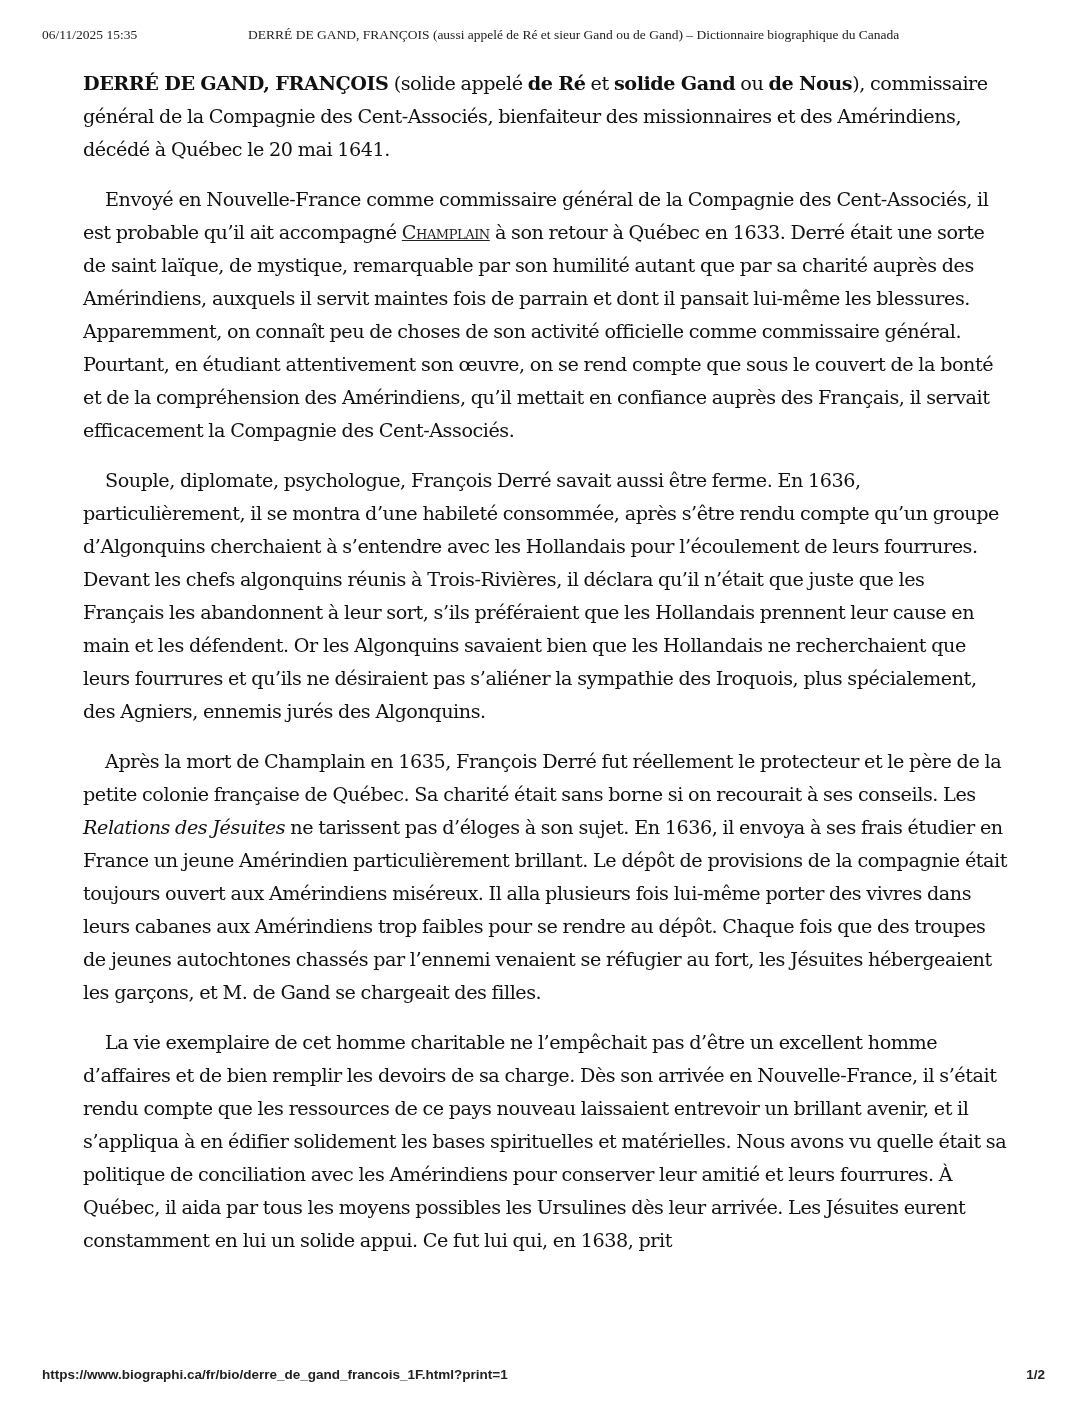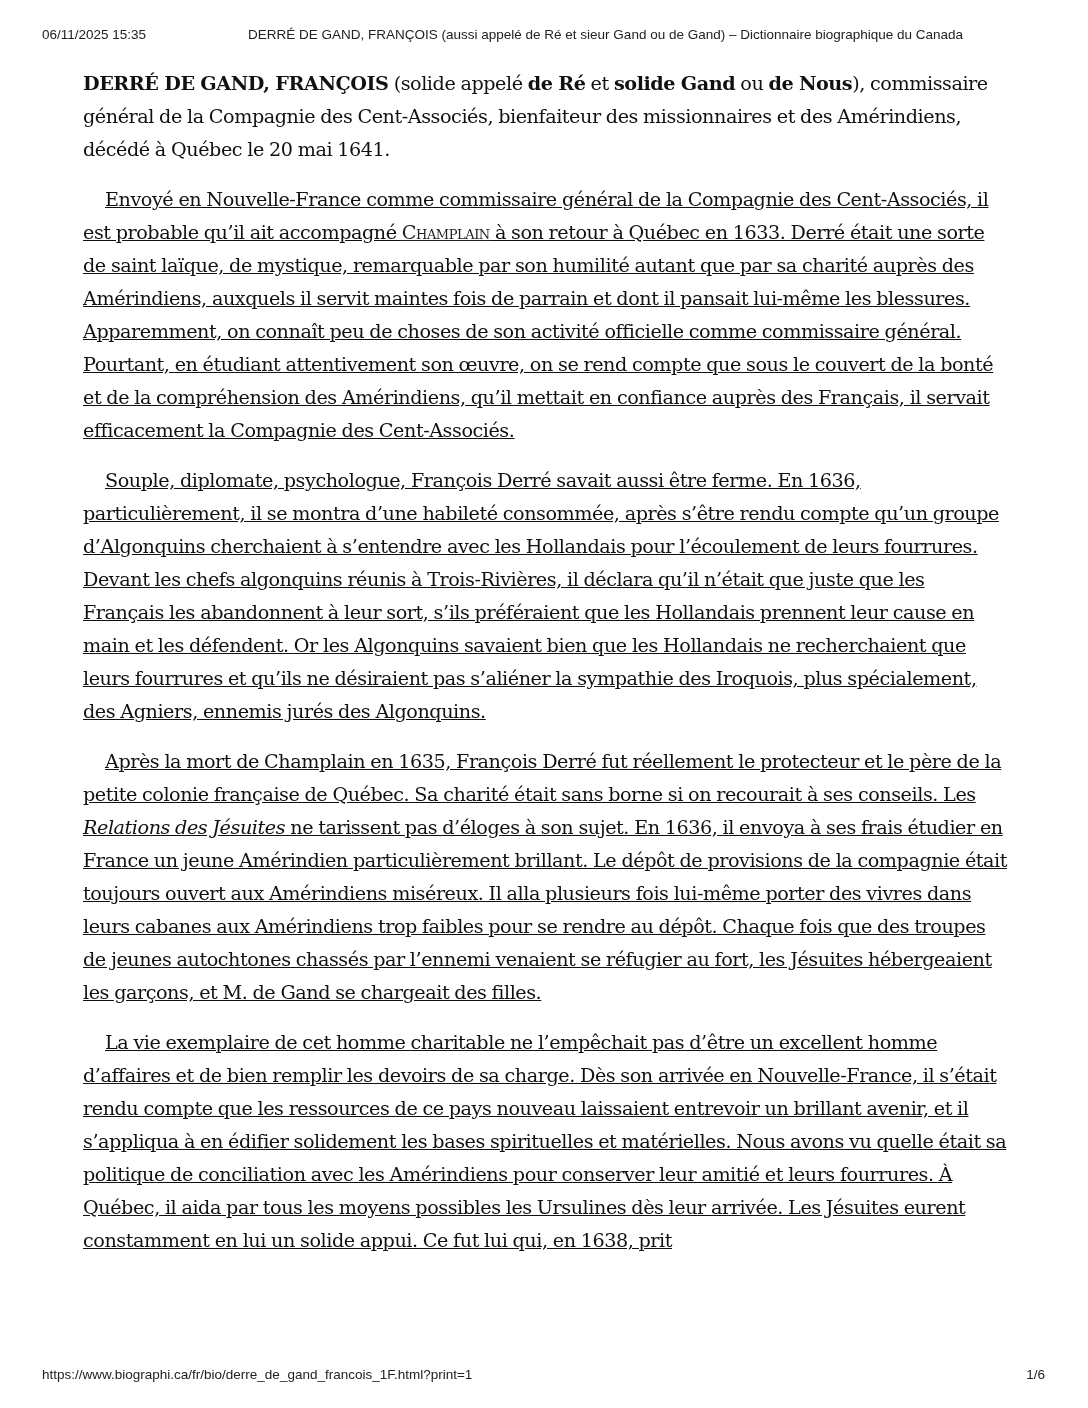--- a/index.html
+++ b/index.html
@@ -13,21 +13,21 @@
       position: relative;
       overflow: hidden;
       color: #111111;
     }
     .print-header {
       position: absolute;
       top: 27px;
       left: 0;
       width: 980px;
       height: 18px;
-      font-family: Liberation Sans, sans-serif;
+      font-family: Liberation Serif, serif;
       font-size: 13.5px;
       color: #222;
     }
     .print-header .date {
       position: absolute;
       left: 42px;
       top: 0;
       white-space: nowrap;
     }
     .print-header .title {
@@ -38,20 +38,21 @@
     }
     .print-footer {
       position: absolute;
       top: 1367px;
       left: 0;
       width: 1088px;
       height: 18px;
       font-family: "Liberation Sans", sans-serif;
       font-size: 13.5px;
       color: #222;
+      font-weight: bold;
     }
     .print-footer .url {
       position: absolute;
       left: 42px;
       top: 0;
       white-space: nowrap;
     }
     .print-footer .page {
       position: absolute;
       right: 43px;
@@ -68,21 +69,20 @@
       line-height: 33px;
       color: #111;
       letter-spacing: -0.45px;
       word-spacing: -0.5px;
     }
     .article p {
       margin: 0 0 17px 0;
     }
     .article p.indent {
       text-indent: 22px;
-      text-decoration: underline;
     }
     .article b {
       font-weight: bold;
     }
     .article a.person-link {
       color: #222;
       text-decoration: underline;
       font-variant: small-caps;
       cursor: pointer;
     }
@@ -105,14 +105,14 @@
 
   <p class="indent">Souple, diplomate, psychologue, François Derré savait aussi être ferme. En 1636, particulièrement, il se montra d’une habileté consommée, après s’être rendu compte qu’un groupe d’Algonquins cherchaient à s’entendre avec les Hollandais pour l’écoulement de leurs fourrures. Devant les chefs algonquins réunis à Trois-Rivières, il déclara qu’il n’était que juste que les Français les abandonnent à leur sort, s’ils préféraient que les Hollandais prennent leur cause en main et les défendent. Or les Algonquins savaient bien que les Hollandais ne recherchaient que leurs fourrures et qu’ils ne désiraient pas s’aliéner la sympathie des Iroquois, plus spécialement, des Agniers, ennemis jurés des Algonquins.</p>
 
   <p class="indent"><span>Après la mort de Champlain en 1635, François Derré fut réellement le protecteur et le père de la petite colonie française de Québec. Sa charité était sans borne si on recourait à ses conseils. Les </span><i>Relations des Jésuites</i><span> ne tarissent pas d’éloges à son sujet. En 1636, il envoya à ses frais étudier en France un jeune Amérindien particulièrement brillant. Le dépôt de provisions de la compagnie était toujours ouvert aux Amérindiens miséreux. Il alla plusieurs fois lui-même porter des vivres dans leurs cabanes aux Amérindiens trop faibles pour se rendre au dépôt. Chaque fois que des troupes de jeunes autochtones chassés par l’ennemi venaient se réfugier au fort, les Jésuites hébergeaient les garçons, et M. de Gand se chargeait des filles.</span></p>
 
   <p class="indent">La vie exemplaire de cet homme charitable ne l’empêchait pas d’être un excellent homme d’affaires et de bien remplir les devoirs de sa charge. Dès son arrivée en Nouvelle-France, il s’était rendu compte que les ressources de ce pays nouveau laissaient entrevoir un brillant avenir, et il s’appliqua à en édifier solidement les bases spirituelles et matérielles. Nous avons vu quelle était sa politique de conciliation avec les Amérindiens pour conserver leur amitié et leurs fourrures. À Québec, il aida par tous les moyens possibles les Ursulines dès leur arrivée. Les Jésuites eurent constamment en lui un solide appui. Ce fut lui qui, en 1638, prit</p>
 </div>
 
 <div class="print-footer">
   <span class="url">https://www.biographi.ca/fr/bio/derre_de_gand_francois_1F.html?print=1</span>
-  <span class="page">1/6</span>
+  <span class="page">1/2</span>
 </div>
 
 </body></html>

